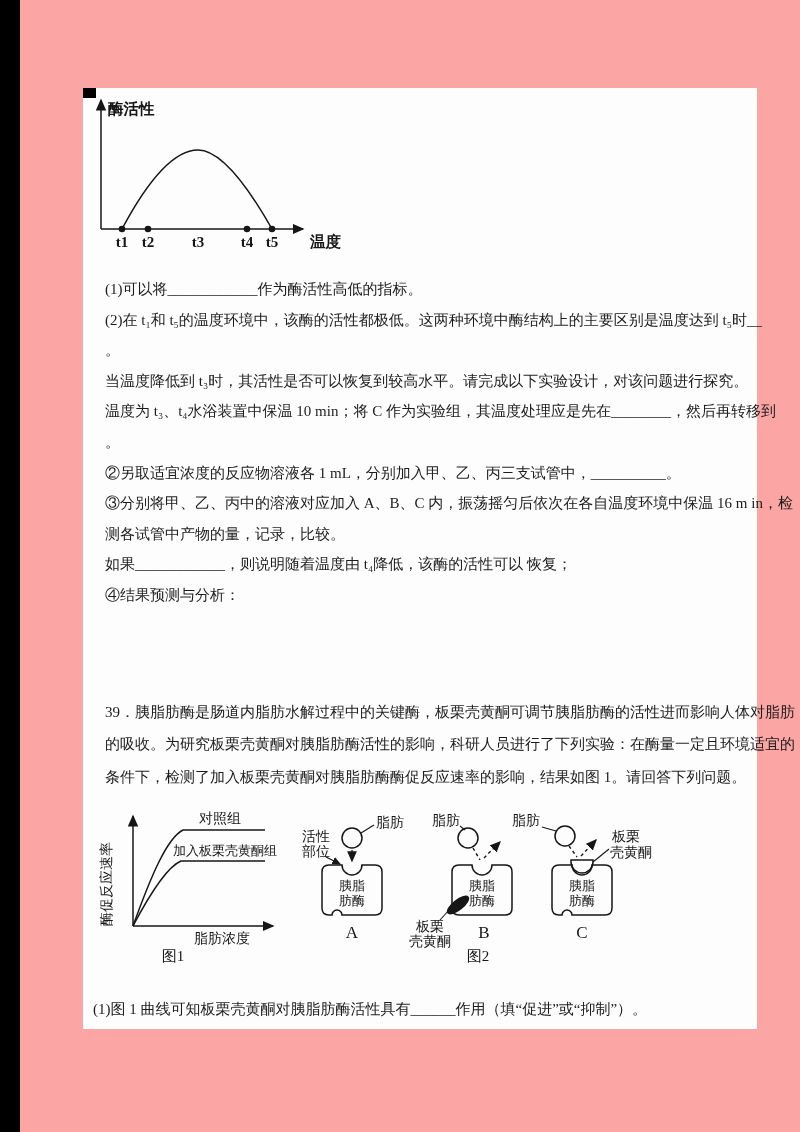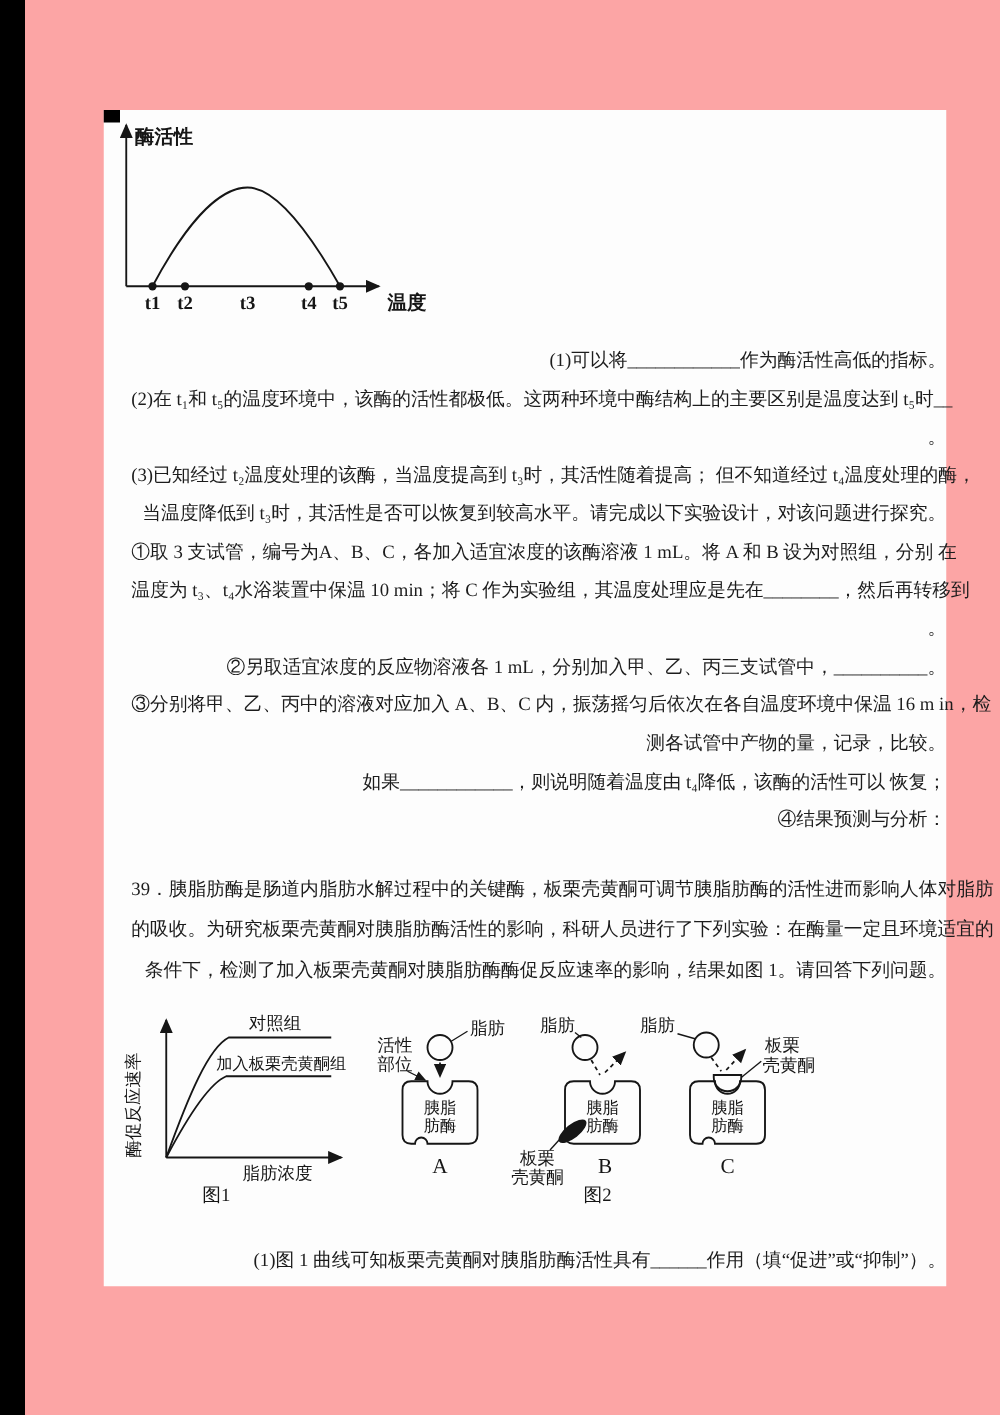--- a/index.html
+++ b/index.html
@@ -3,22 +3,22 @@
 <meta charset="utf-8">
 <style>
   html,body{margin:0;padding:0;background:#000;}
   .stage{position:relative;width:800px;height:1132px;background:#fca5a5;overflow:hidden;
          font-family:"Liberation Serif","DejaVu Serif",serif;margin-left:20px;}
   .paper{position:absolute;left:63px;top:88px;width:674px;height:941px;background:#fdfdfd;}
   .corner-notch{position:absolute;left:0;top:0;width:13px;height:10px;background:#000;}
   .textblock{position:absolute;left:22px;width:652px;font-size:15px;color:#1c1c1c;}
   .tb38{top:186px;line-height:30.6px;}
   .tb39{top:608px;line-height:32.4px;}
-  .qline{position:absolute;left:22px;top:908px;font-size:15px;line-height:26px;color:#1c1c1c;width:652px;}
-  .line{white-space:nowrap;text-align:right;}
+  .qline{position:absolute;left:10px;top:908px;font-size:15px;line-height:26px;color:#1c1c1c;width:652px;}
+  .line{white-space:nowrap;}
   svg{position:absolute;overflow:visible;}
   .graph-top{left:8px;top:2px;}
   .fig1{left:10px;top:716px;}
   .fig2{left:205px;top:712px;}
   text{font-family:"Liberation Serif","DejaVu Serif",serif;fill:#161616;}
   .glabel{font-size:15.5px;font-weight:600;}
   .tick{font-size:15px;font-weight:600;}
   .flab{font-size:14px;}
   .flab-s{font-size:13px;}
   .cap{font-size:15px;}
@@ -53,23 +53,21 @@
       <text x="107" y="157" text-anchor="middle" class="tick">t3</text>
       <text x="156" y="157" text-anchor="middle" class="tick">t4</text>
       <text x="181" y="157" text-anchor="middle" class="tick">t5</text>
       <text x="219" y="157" class="glabel">温度</text>
     </svg>
 
     <div class="textblock tb38">
       <div class="line">(1)可以将____________作为酶活性高低的指标。</div>
       <div class="line">(2)在 t₁和 t₅的温度环境中，该酶的活性都极低。这两种环境中酶结构上的主要区别是温度达到 t₅时__</div>
       <div class="line">。</div>
-      <div class="line">(3)已知经过 t₂温度处理的该酶，当温度提高到 t₃时，其活性随着提高； 但不知道经过 t₄温度处理的酶，</div>
       <div class="line">当温度降低到 t₃时，其活性是否可以恢复到较高水平。请完成以下实验设计，对该问题进行探究。</div>
-      <div class="line">①取 3 支试管，编号为A、B、C，各加入适宜浓度的该酶溶液 1 mL。将 A 和 B 设为对照组，分别 在</div>
       <div class="line">温度为 t₃、t₄水浴装置中保温 10 min；将 C 作为实验组，其温度处理应是先在________，然后再转移到</div>
       <div class="line">。</div>
       <div class="line">②另取适宜浓度的反应物溶液各 1 mL，分别加入甲、乙、丙三支试管中，__________。</div>
       <div class="line">③分别将甲、乙、丙中的溶液对应加入 A、B、C 内，振荡摇匀后依次在各自温度环境中保温 16 m in，检</div>
       <div class="line">测各试管中产物的量，记录，比较。</div>
       <div class="line">如果____________，则说明随着温度由 t₄降低，该酶的活性可以 恢复；</div>
       <div class="line">④结果预测与分析：</div>
     </div>
 
     <div class="textblock tb39">

